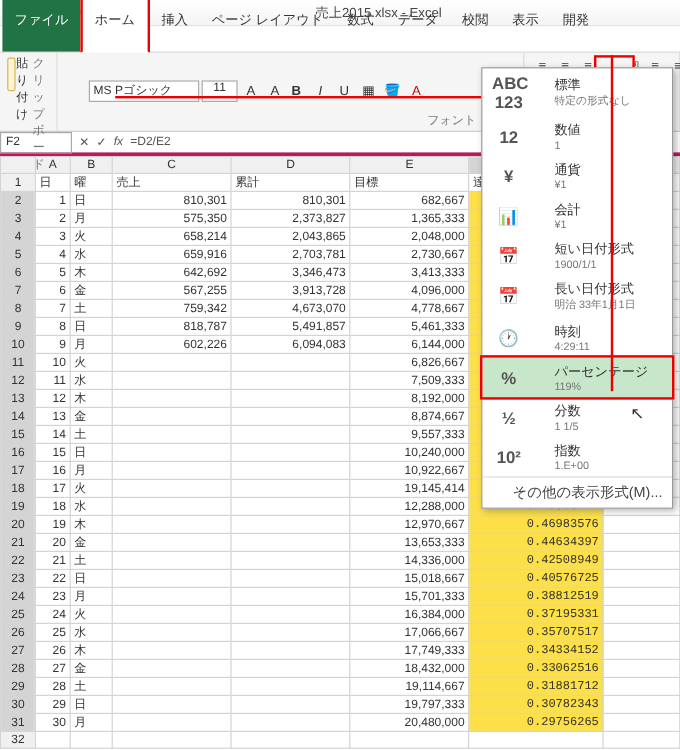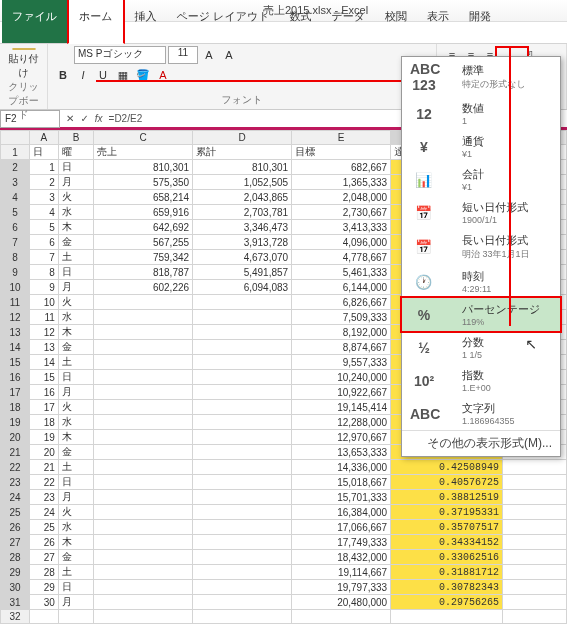--- a/index.html
+++ b/index.html
@@ -6,21 +6,21 @@
 body { width: 567px; height: 625px; background: #fff; font-size: 11px; color: #333; overflow: hidden; position: relative; }
 .titlebar { background: linear-gradient(#fff,#f4f4f4); height: 22px; display: flex; align-items: center; padding: 0 6px; border-bottom: 1px solid #ddd; }
 .titlebar .qat { display: flex; gap: 6px; align-items: center; }
 .titlebar .qat .xl { width: 14px; height: 14px; background: #217346; border-radius: 2px; }
 .titlebar .title { flex: 1; text-align: center; color: #444; font-size: 11px; }
 .tabs { display: flex; align-items: flex-end; height: 22px; background: #fff; padding-left: 2px; border-bottom: 1px solid #d4d4d4; }
 .tab { padding: 19px 10px; font-size: 11px; color: #333; cursor: pointer; }
 .tab.file { background: #217346; color: #fff; }
 .tab.active { border: 2px solid #e00; border-bottom: 1px solid #fff; background: #fff; position: relative; top: 1px; }
 .ribbon { height: 66px; background: #f5f5f5; border-bottom: 1px solid #ccc; display: flex; position: relative; }
-.rgroup { border-right: 1px solid #ddd; padding: 2px 6px; display: flex; flex-direction: column; }
+.rgroup { border-right: 1px solid #ddd; padding: 2px 6px; display: flex; flex-direction: row; }
 .rgroup .glabel { text-align: center; font-size: 10px; color: #777; margin-top: auto; }
 .paste { width: 48px; text-align: center; }
 .paste .ico { width: 24px; height: 28px; margin: 2px auto; background: #fff4d6; border: 1px solid #d6b656; border-radius: 2px; }
 .fontc { flex: 1; }
 .fontrow { display: flex; gap: 2px; align-items: center; margin-bottom: 2px; }
 .fontsel { width: 92px; height: 18px; border: 1px solid #aaa; background: #fff; font-size: 10px; padding: 0 3px; margin-left: 20px; }
 .sizesel { width: 30px; height: 18px; border: 1px solid #aaa; background: #fff; font-size: 10px; text-align: center; }
 .ribbtn { width: 18px; height: 18px; border: 1px solid transparent; display: inline-flex; align-items: center; justify-content: center; font-size: 11px; }
 .align { width: 130px; }
 .alignrow { display: flex; gap: 1px; margin-bottom: 2px; }
@@ -177,21 +177,21 @@
     <td class="num">810,301</td>
     <td class="num">682,667</td>
     <td class="num sel">1.18696436</td>
     <td></td>
           </tr>
           <tr>
             <td class="rh selrh">3</td>
     <td class="num">2</td>
     <td>月</td>
     <td class="num">575,350</td>
-    <td class="num">1,052,505</td>
+    <td class="num">2,373,827</td>
     <td class="num">1,365,333</td>
     <td class="num sel">1.0148811</td>
     <td></td>
           </tr>
           <tr>
             <td class="rh selrh">4</td>
     <td class="num">3</td>
     <td>火</td>
     <td class="num">658,214</td>
     <td class="num">2,043,865</td>
@@ -549,23 +549,16 @@
     <div class="s">1 1/5</div>
       </div>
     </div>
     <div class="nf-item">
       <div class="ico">10²</div>
     <div class="txt">
         <div class="t">指数</div>
     <div class="s">1.E+00</div>
       </div>
     </div>
-    <div class="nf-item">
-      <div class="ico">ABC</div>
-    <div class="txt">
-        <div class="t">文字列</div>
-    <div class="s">1.186964355</div>
-      </div>
-    </div>
     <div class="nf-foot">その他の表示形式(M)...</div>
   </div>
 <div class="red-line1"></div>
 <div class="cursor">↖</div>
 
 </body></html>

